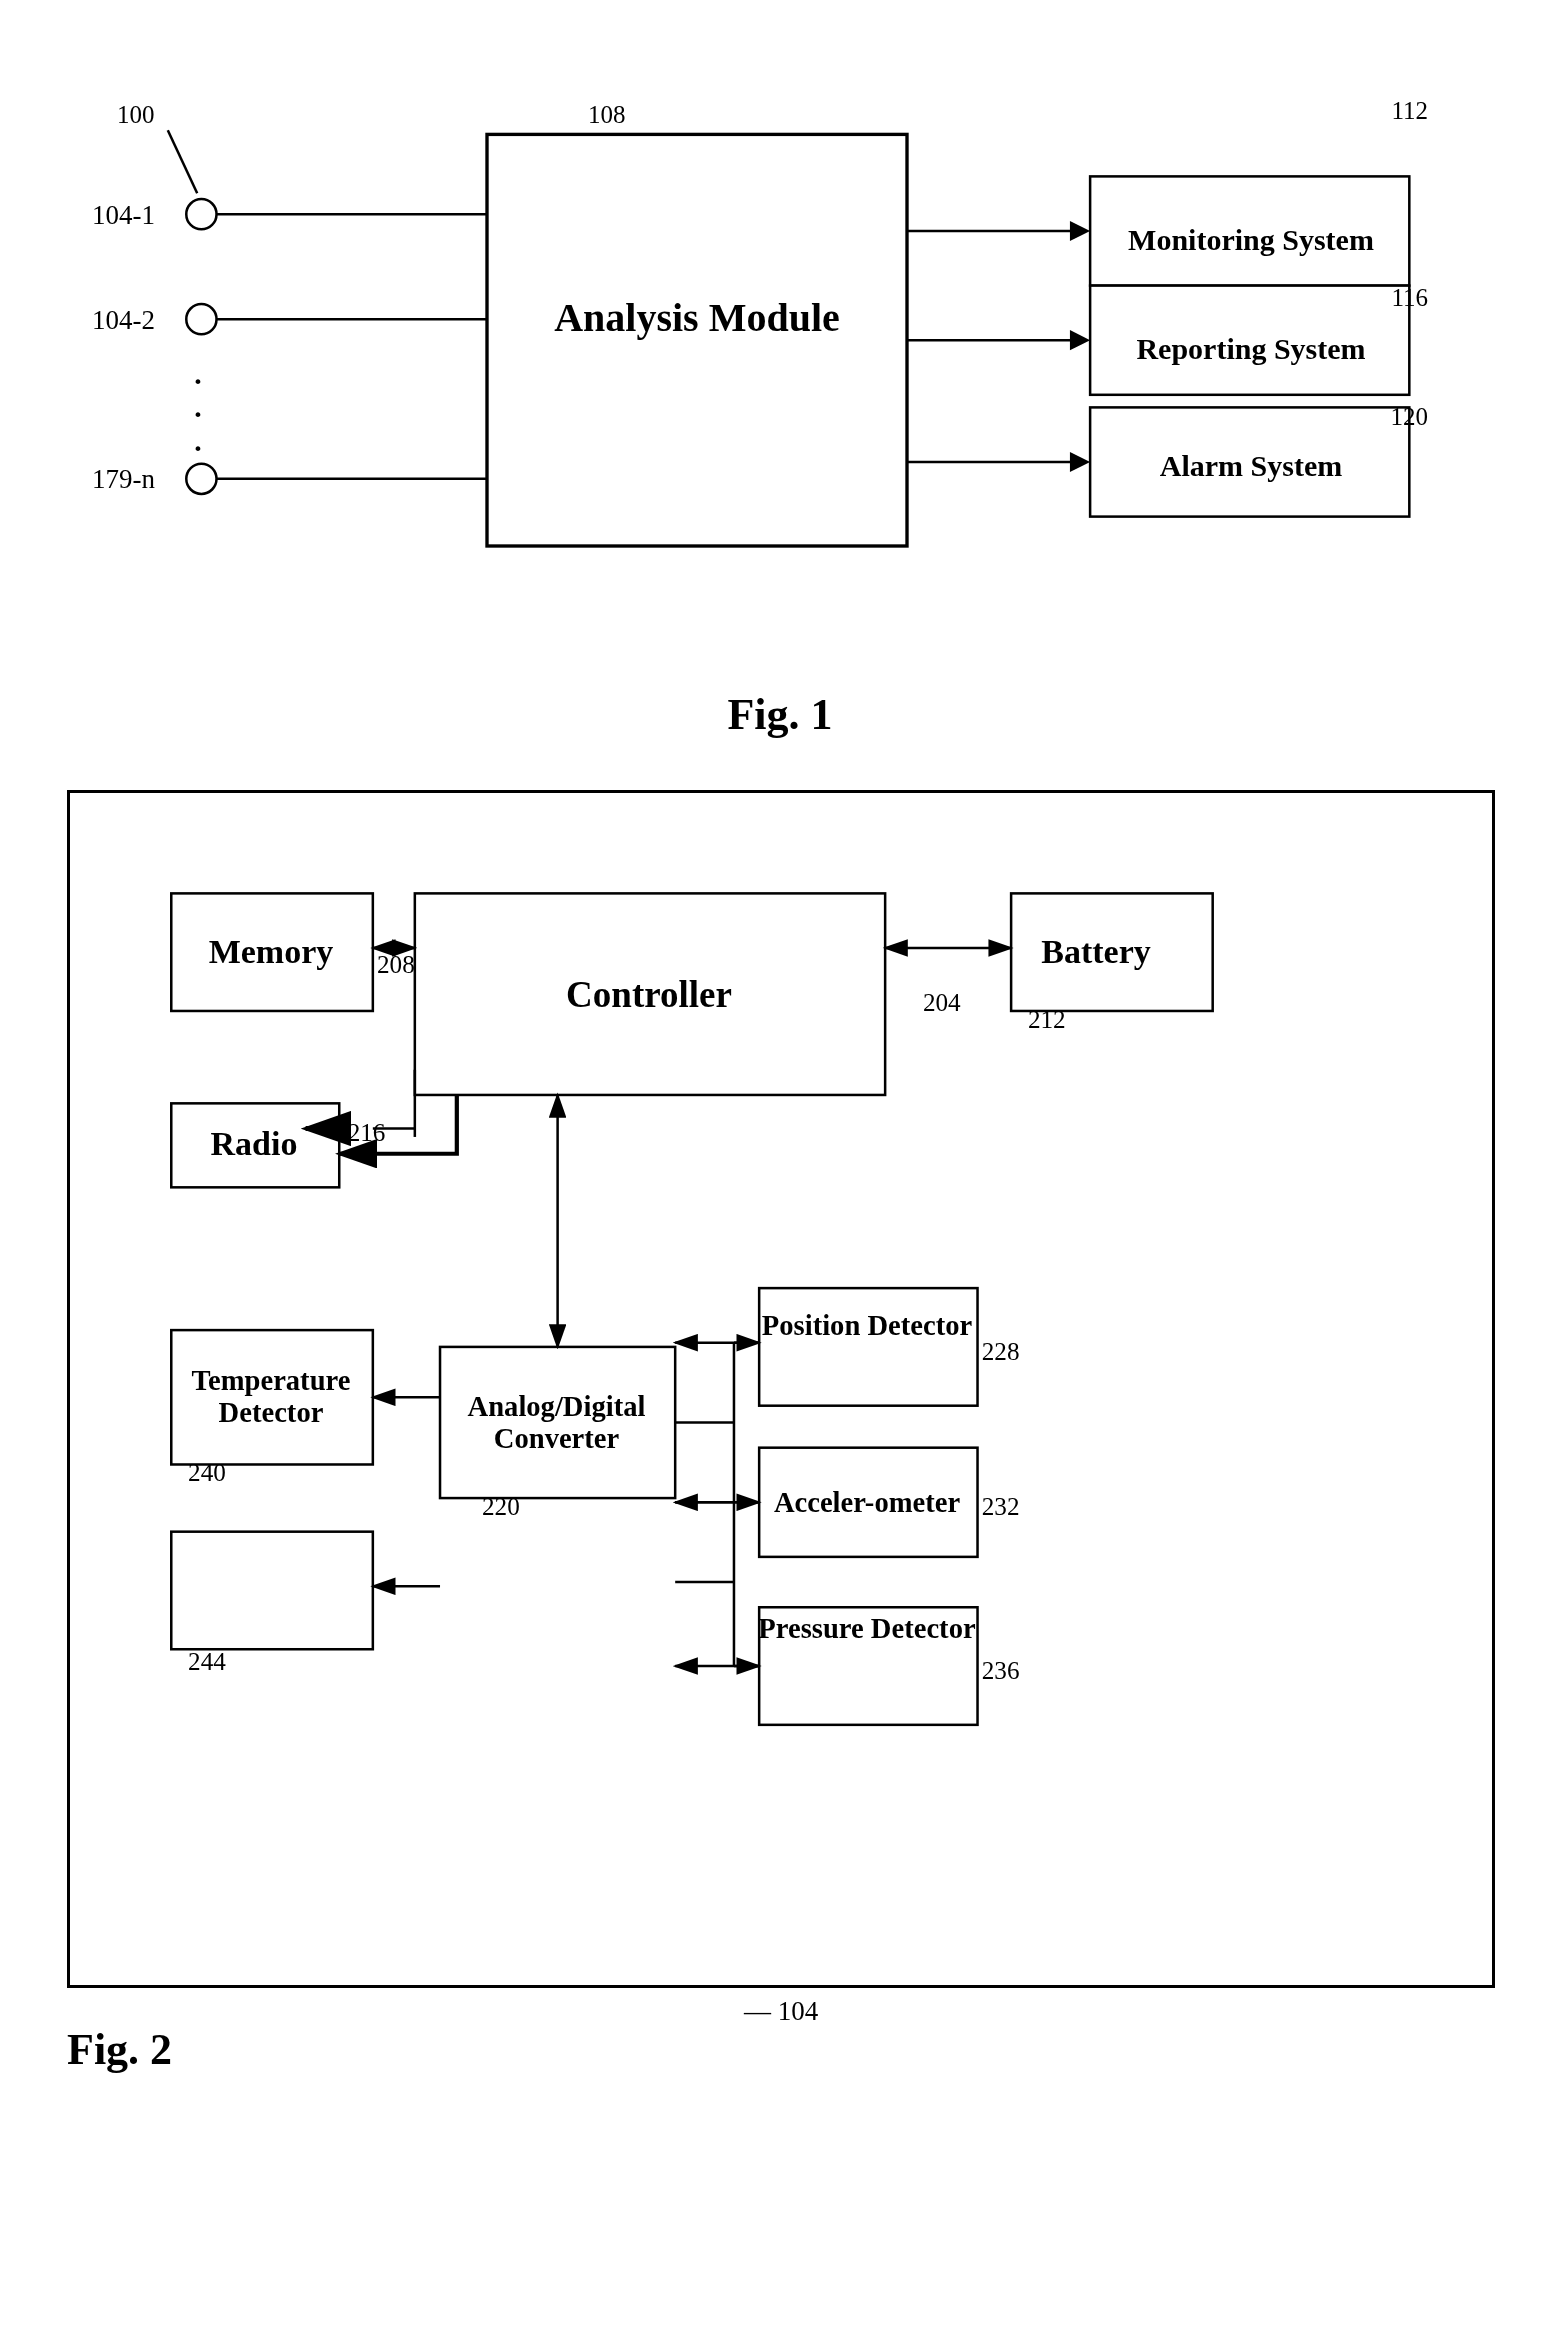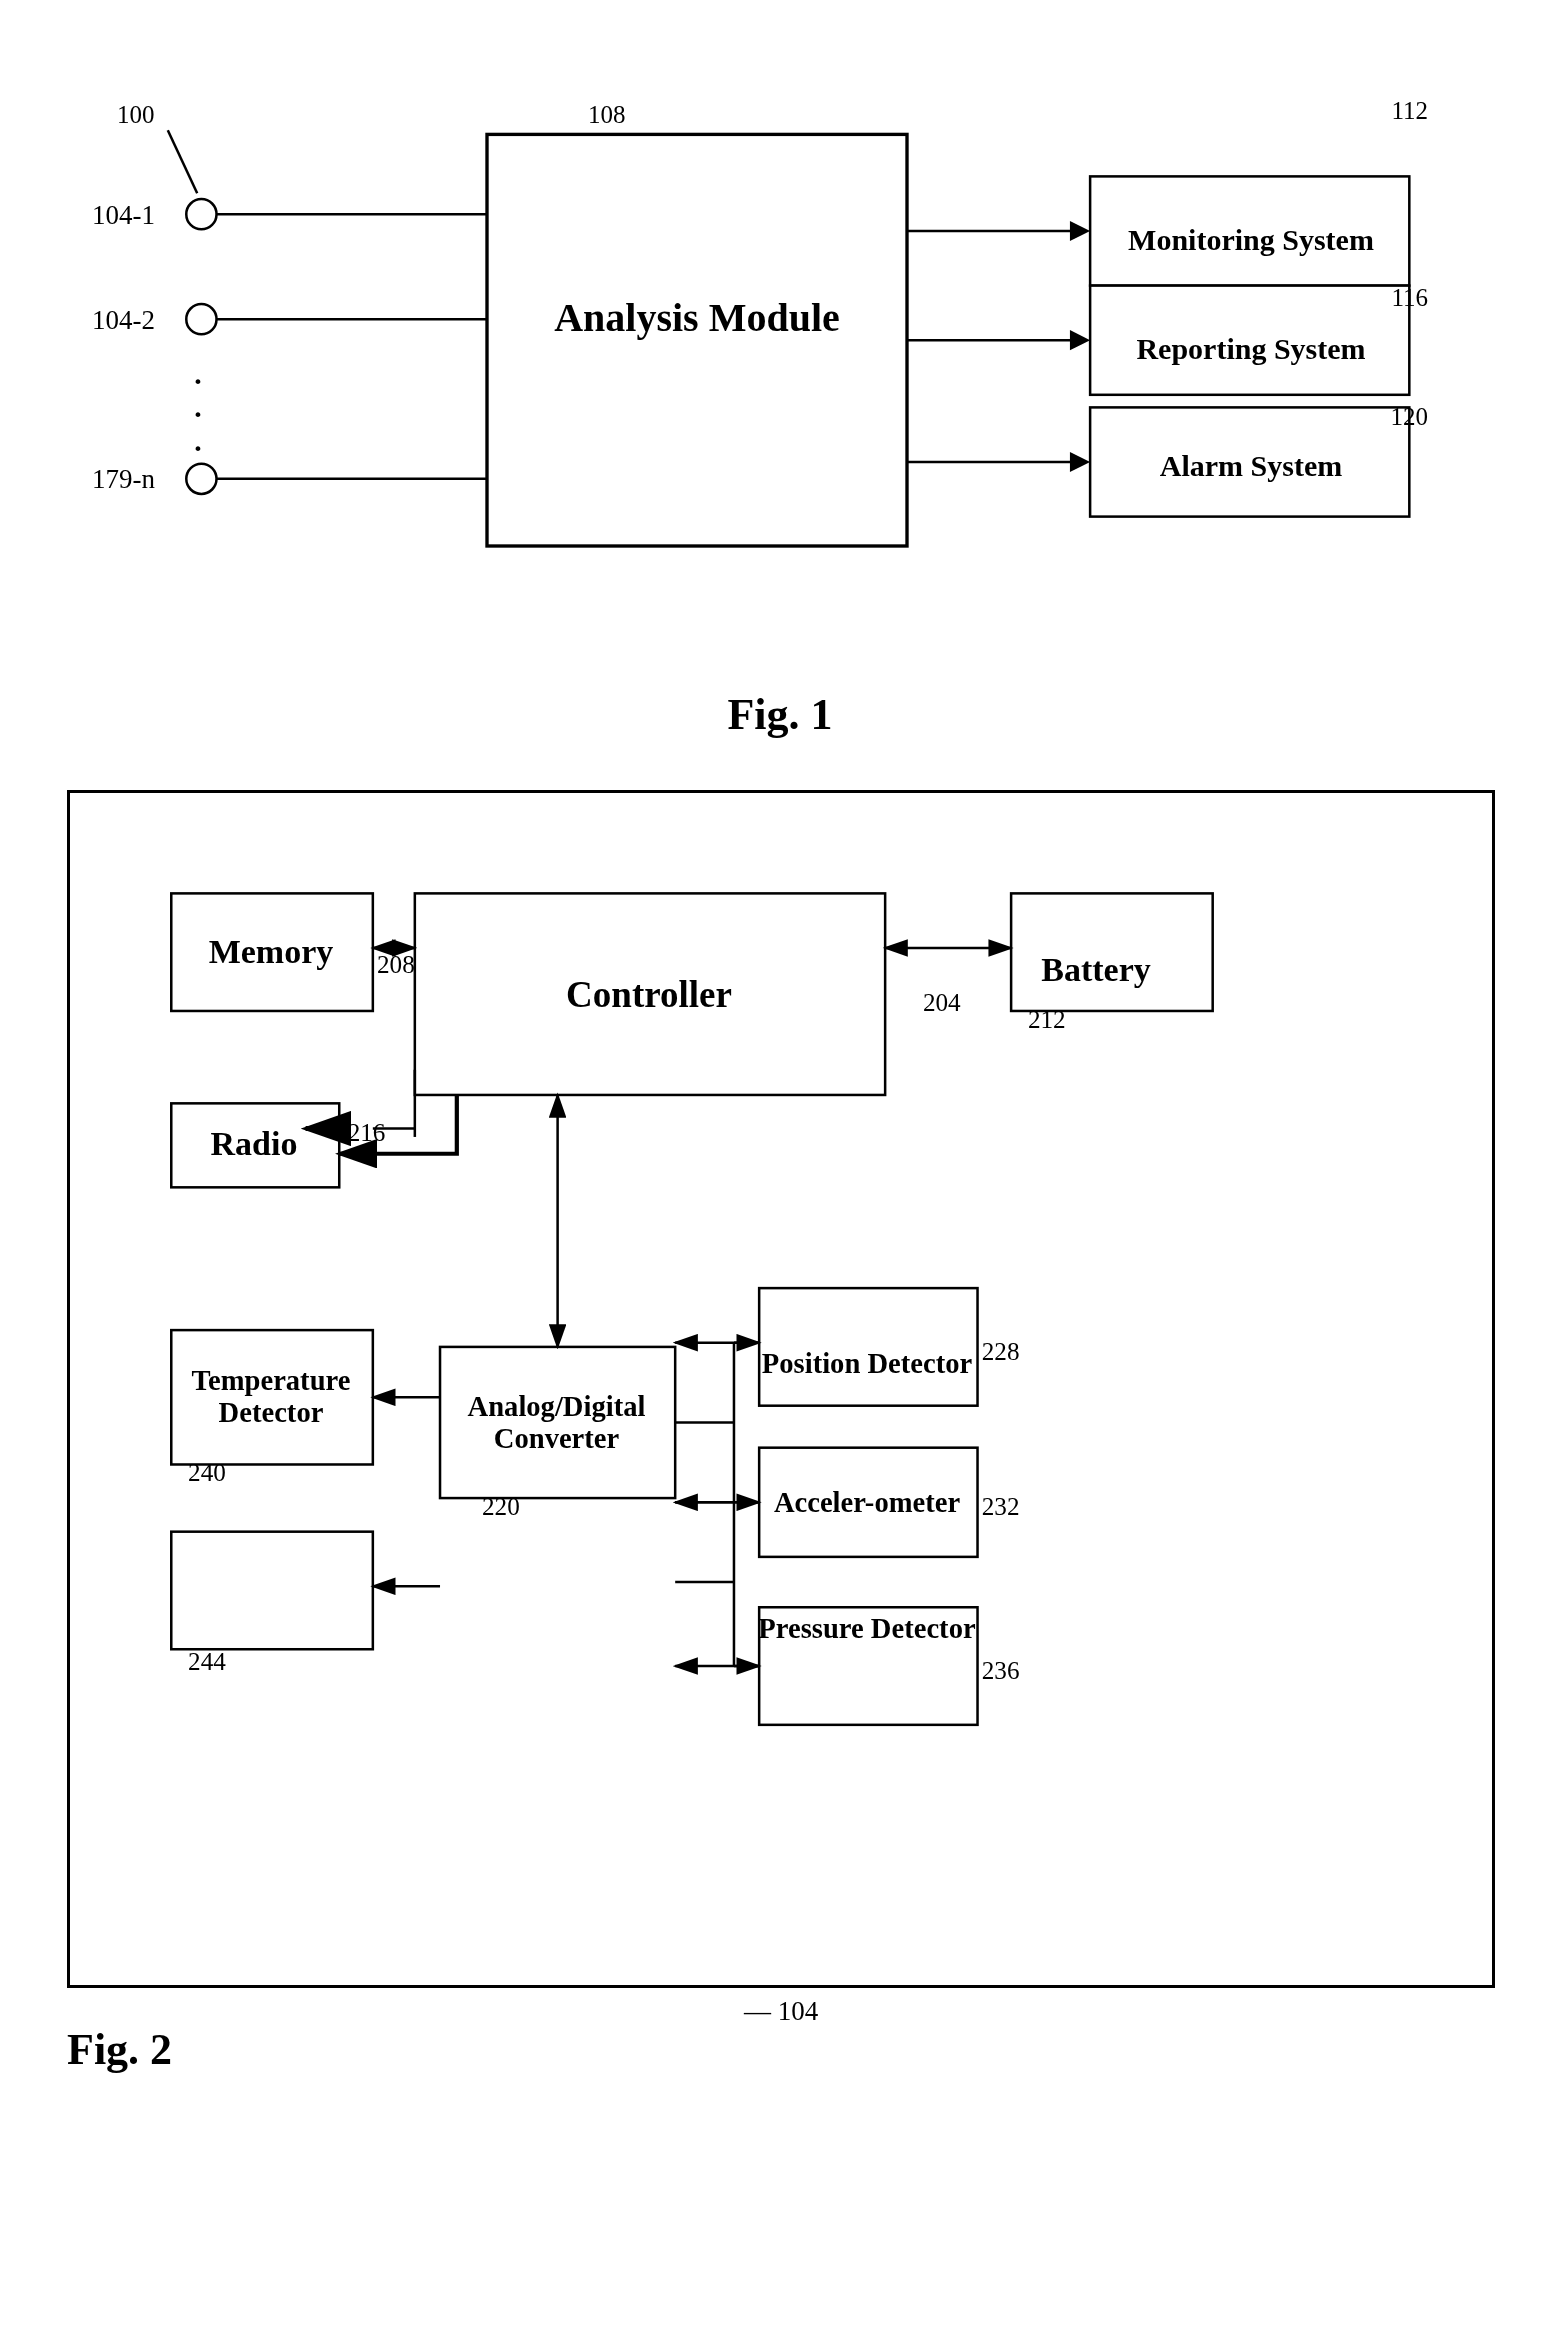--- a/index.html
+++ b/index.html
@@ -232,33 +232,33 @@
       </svg>
 
       <div style="position:absolute;top:50px;left:50px;width:202px;height:118px;display:flex;align-items:center;justify-content:center;">
         <span style="font-size:34px;font-weight:bold;">Memory</span>
       </div>
 
       <div style="position:absolute;top:50px;left:294px;width:470px;height:202px;display:flex;align-items:center;justify-content:center;">
         <span style="font-size:37px;font-weight:bold;">Controller</span>
       </div>
 
-      <div style="position:absolute;top:68px;left:890px;width:172px;height:118px;display:flex;align-items:center;justify-content:center;">
+      <div style="position:absolute;top:50px;left:890px;width:172px;height:118px;display:flex;align-items:center;justify-content:center;">
         <span style="font-size:34px;font-weight:bold;">Battery</span>
       </div>
 
       <div style="position:absolute;top:260px;left:50px;width:168px;height:81px;display:flex;align-items:center;justify-content:center;">
         <span style="font-size:34px;font-weight:bold;">Radio</span>
       </div>
 
       <div style="position:absolute;top:504px;left:319px;width:235px;height:151px;display:flex;align-items:center;justify-content:center;">
         <span style="font-size:28.6px;font-weight:bold;text-align:center;">Analog/Digital Converter</span>
       </div>
 
-      <div style="position:absolute;top:471px;left:638px;width:218px;height:100px;display:flex;align-items:center;justify-content:center;">
+      <div style="position:absolute;top:433px;left:638px;width:218px;height:100px;display:flex;align-items:center;justify-content:center;">
         <span style="font-size:28.6px;font-weight:bold;text-align:center;">Position Detector</span>
       </div>
 
       <div style="position:absolute;top:605px;left:638px;width:218px;height:109px;display:flex;align-items:center;justify-content:center;">
         <span style="font-size:28.6px;font-weight:bold;text-align:center;">Acceler-ometer</span>
       </div>
 
       <div style="position:absolute;top:727px;left:638px;width:218px;height:118px;display:flex;align-items:center;justify-content:center;">
         <span style="font-size:28.6px;font-weight:bold;text-align:center;">Pressure Detector</span>
       </div>

